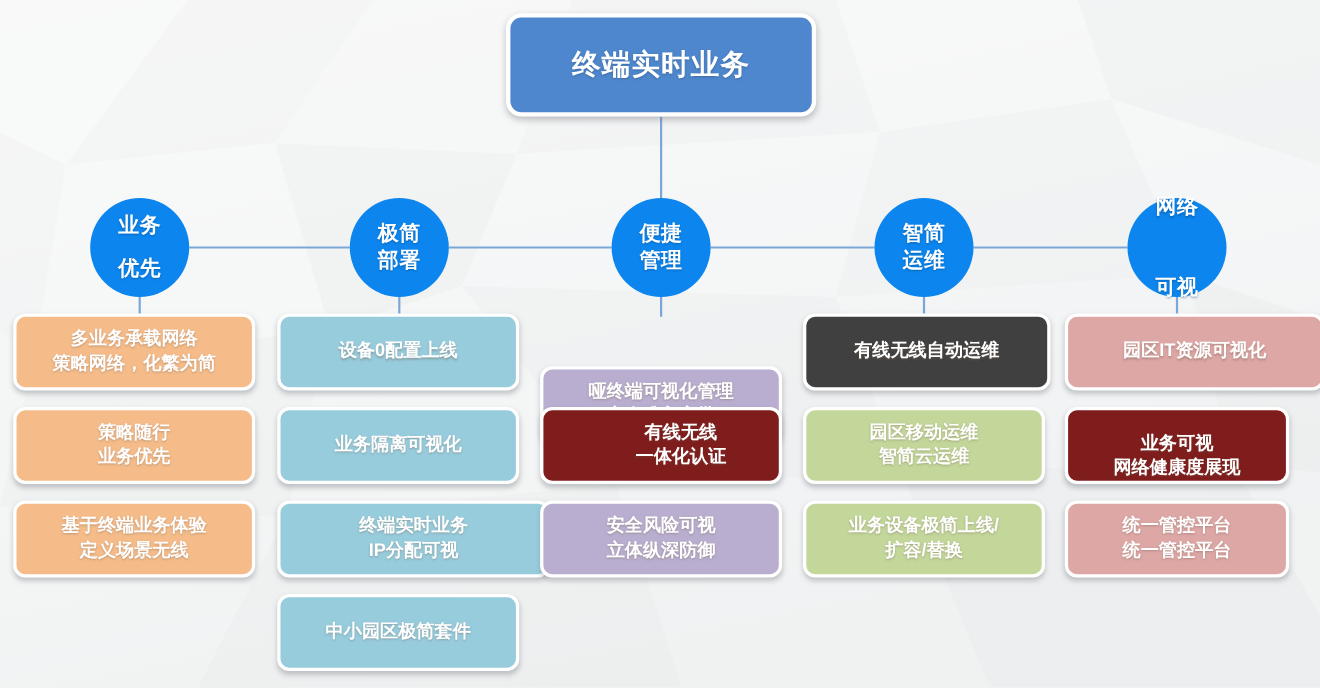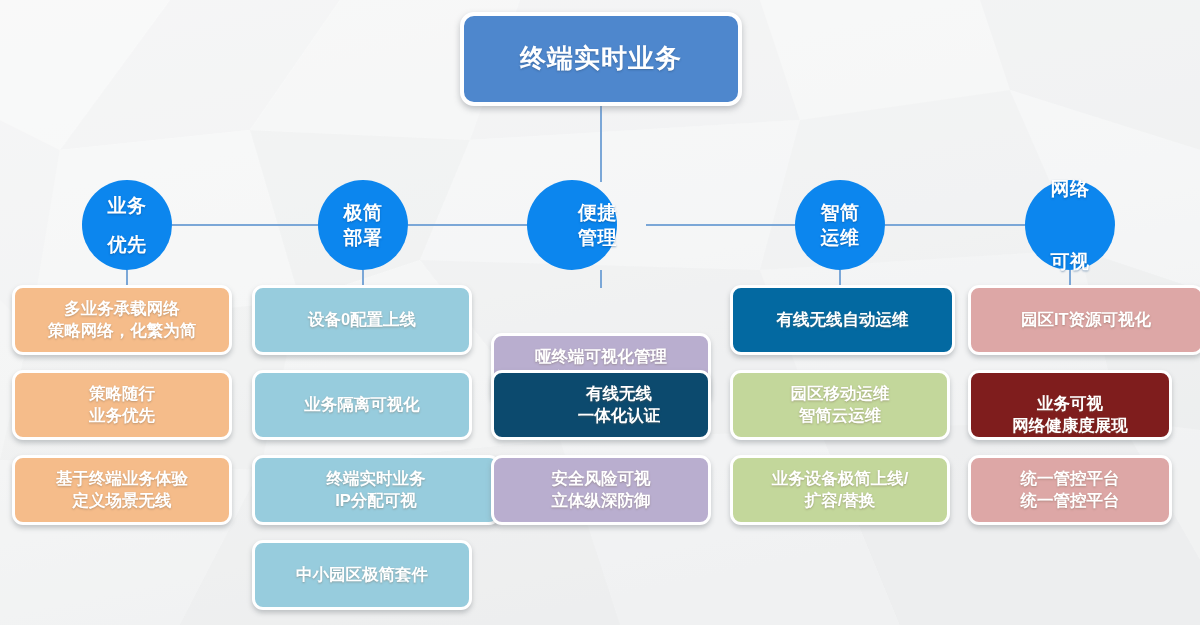--- a/index.html
+++ b/index.html
@@ -168,21 +168,21 @@
 
 <div id="nodes">
     <div class="pillar" style="left: 82px; top: 180px; background: rgb(12, 134, 238); gap: 15px;">
       <div>业务</div>
       <div class="l2">优先</div>
     </div>
     <div class="pillar" style="left: 318px; top: 180px; background: rgb(12, 134, 238);">
       <div>极简</div>
       <div class="l2">部署</div>
     </div>
-    <div class="pillar" style="left: 527px; top: 180px; background: rgb(12, 134, 238); align-items: flex-end;">
+    <div class="pillar" style="left: 556px; top: 180px; background: rgb(12, 134, 238);">
       <div>便捷</div>
       <div class="l2">管理</div>
     </div>
     <div class="pillar" style="left: 795px; top: 180px; background: rgb(12, 134, 238);">
       <div>智简</div>
       <div class="l2">运维</div>
     </div>
     <div class="pillar" style="left: 1025px; top: 180px; background: rgb(12, 134, 238); gap: 48px;">
       <div>网络</div>
       <div class="l2">可视</div>
@@ -209,29 +209,29 @@
       <div class="line">终端实时业务</div>
       <div class="line">IP分配可视</div>
     </div>
     <div class="card c-teal" style="left: 252px; width: 220px; top: 540px; background: rgb(151, 204, 221);">
       <div class="line">中小园区极简套件</div>
     </div>
     <div class="card c-purple" style="left: 491px; width: 220px; top: 285px; background: rgb(185, 174, 207); margin-top: 48px;">
       <div class="line">哑终端可视化管理</div>
       <div class="line">安全准入审批</div>
     </div>
-    <div class="card c-purple" style="left: 491px; width: 220px; top: 370px; background: #0c4a6e; padding-left: 42px;">
+    <div class="card c-purple" style="left: 491px; width: 220px; top: 370px; background: #7f1d1d; padding-left: 42px;">
       <div class="line">有线无线</div>
       <div class="line">一体化认证</div>
     </div>
     <div class="card c-purple" style="left: 491px; width: 220px; top: 455px; background: rgb(185, 174, 207);">
       <div class="line">安全风险可视</div>
       <div class="line">立体纵深防御</div>
     </div>
-    <div class="card c-green" style="left: 730px; width: 225px; top: 285px; background: #0369a1;">
+    <div class="card c-green" style="left: 730px; width: 225px; top: 285px; background: #404040;">
       <div class="line">有线无线自动运维</div>
     </div>
     <div class="card c-green" style="left: 730px; width: 220px; top: 370px; background: rgb(195, 215, 155);">
       <div class="line">园区移动运维</div>
       <div class="line">智简云运维</div>
     </div>
     <div class="card c-green" style="left: 730px; width: 220px; top: 455px; background: rgb(195, 215, 155);">
       <div class="line">业务设备极简上线/</div>
       <div class="line">扩容/替换</div>
     </div>

